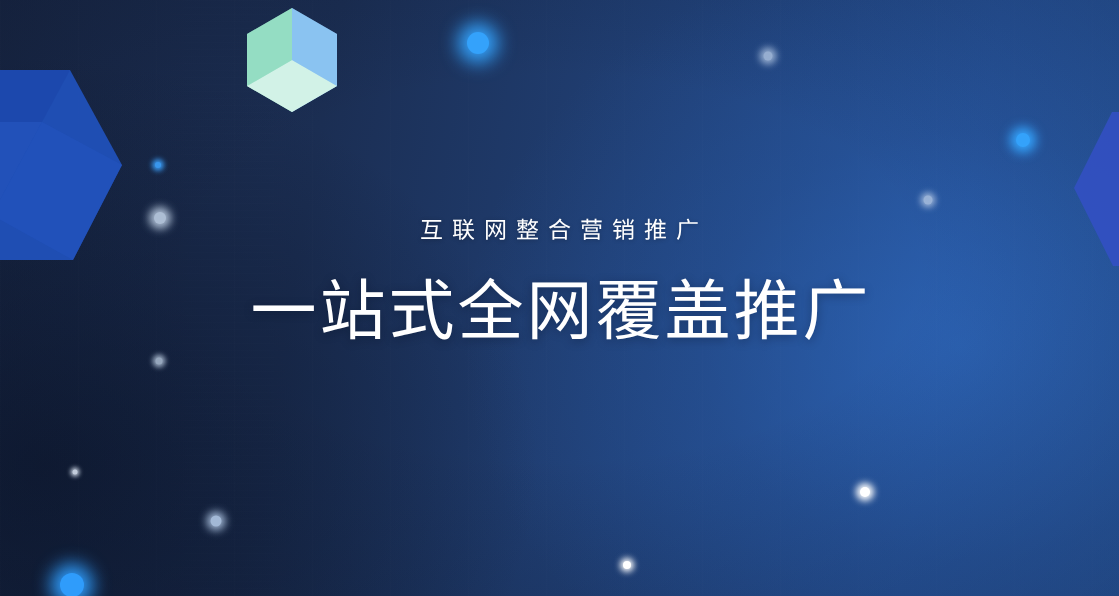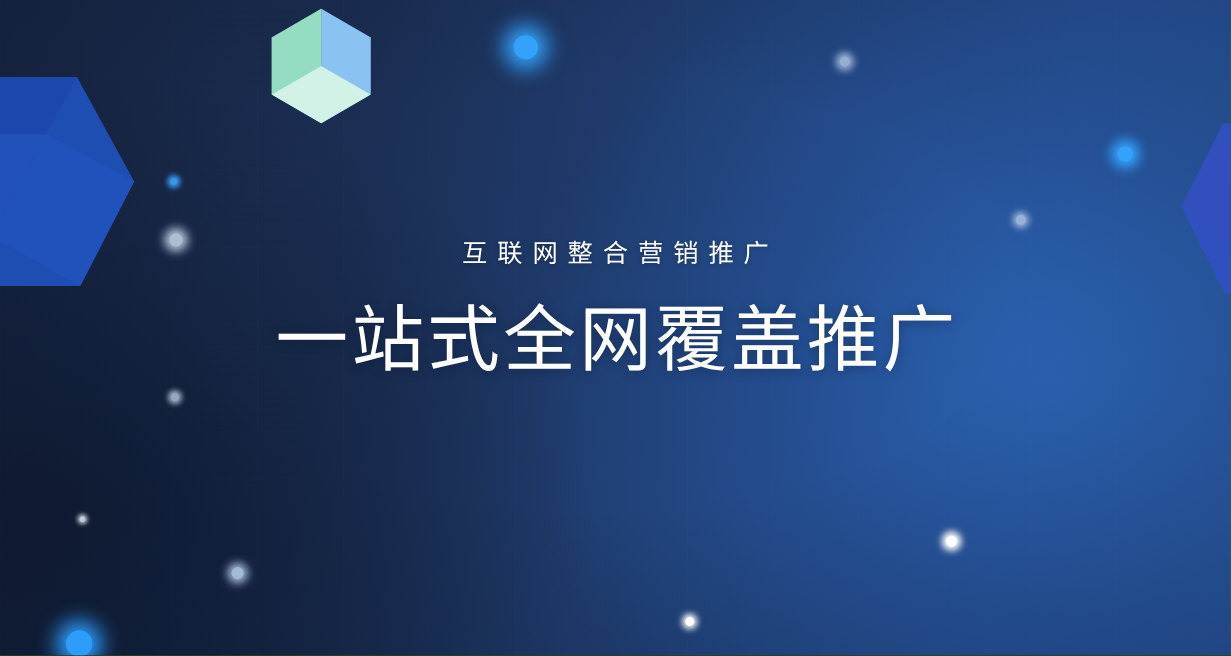--- a/index.html
+++ b/index.html
@@ -10,21 +10,21 @@
   }
   body {
     font-family: "Liberation Sans", "DejaVu Sans", sans-serif;
   }
 
   .banner {
     position: relative;
     width: 1119px;
     height: 596px;
     overflow: hidden;
-    background: #4d7c0f;
+    background: #4c1d95;
     user-select: none;
   }
 
   
   .bg-base {
     position: absolute;
     inset: 0;
     background: linear-gradient(100deg, #182644 0%, #1b2e53 28%, #21427a 58%, #27539a 82%, #2a5aa4 100%);
   }
   .bg-glow-right {
@@ -115,21 +115,20 @@
   .headline {
     font-size: 66px;
     letter-spacing: 3px;
     text-indent: 3px;
     color: #ffffff;
     font-weight: 300;
     line-height: 1;
     margin: 0 0 34px 0;
     white-space: nowrap;
     text-shadow: 0 2px 10px rgba(5,15,35,0.35);
-    font-family: Liberation Serif, serif;
   }
   .tagline-bottom {
     font-size: 23px;
     letter-spacing: 9px;
     text-indent: 9px;
     color: #ffffff;
     font-weight: 400;
     line-height: 1;
     margin: 0;
     white-space: nowrap;

